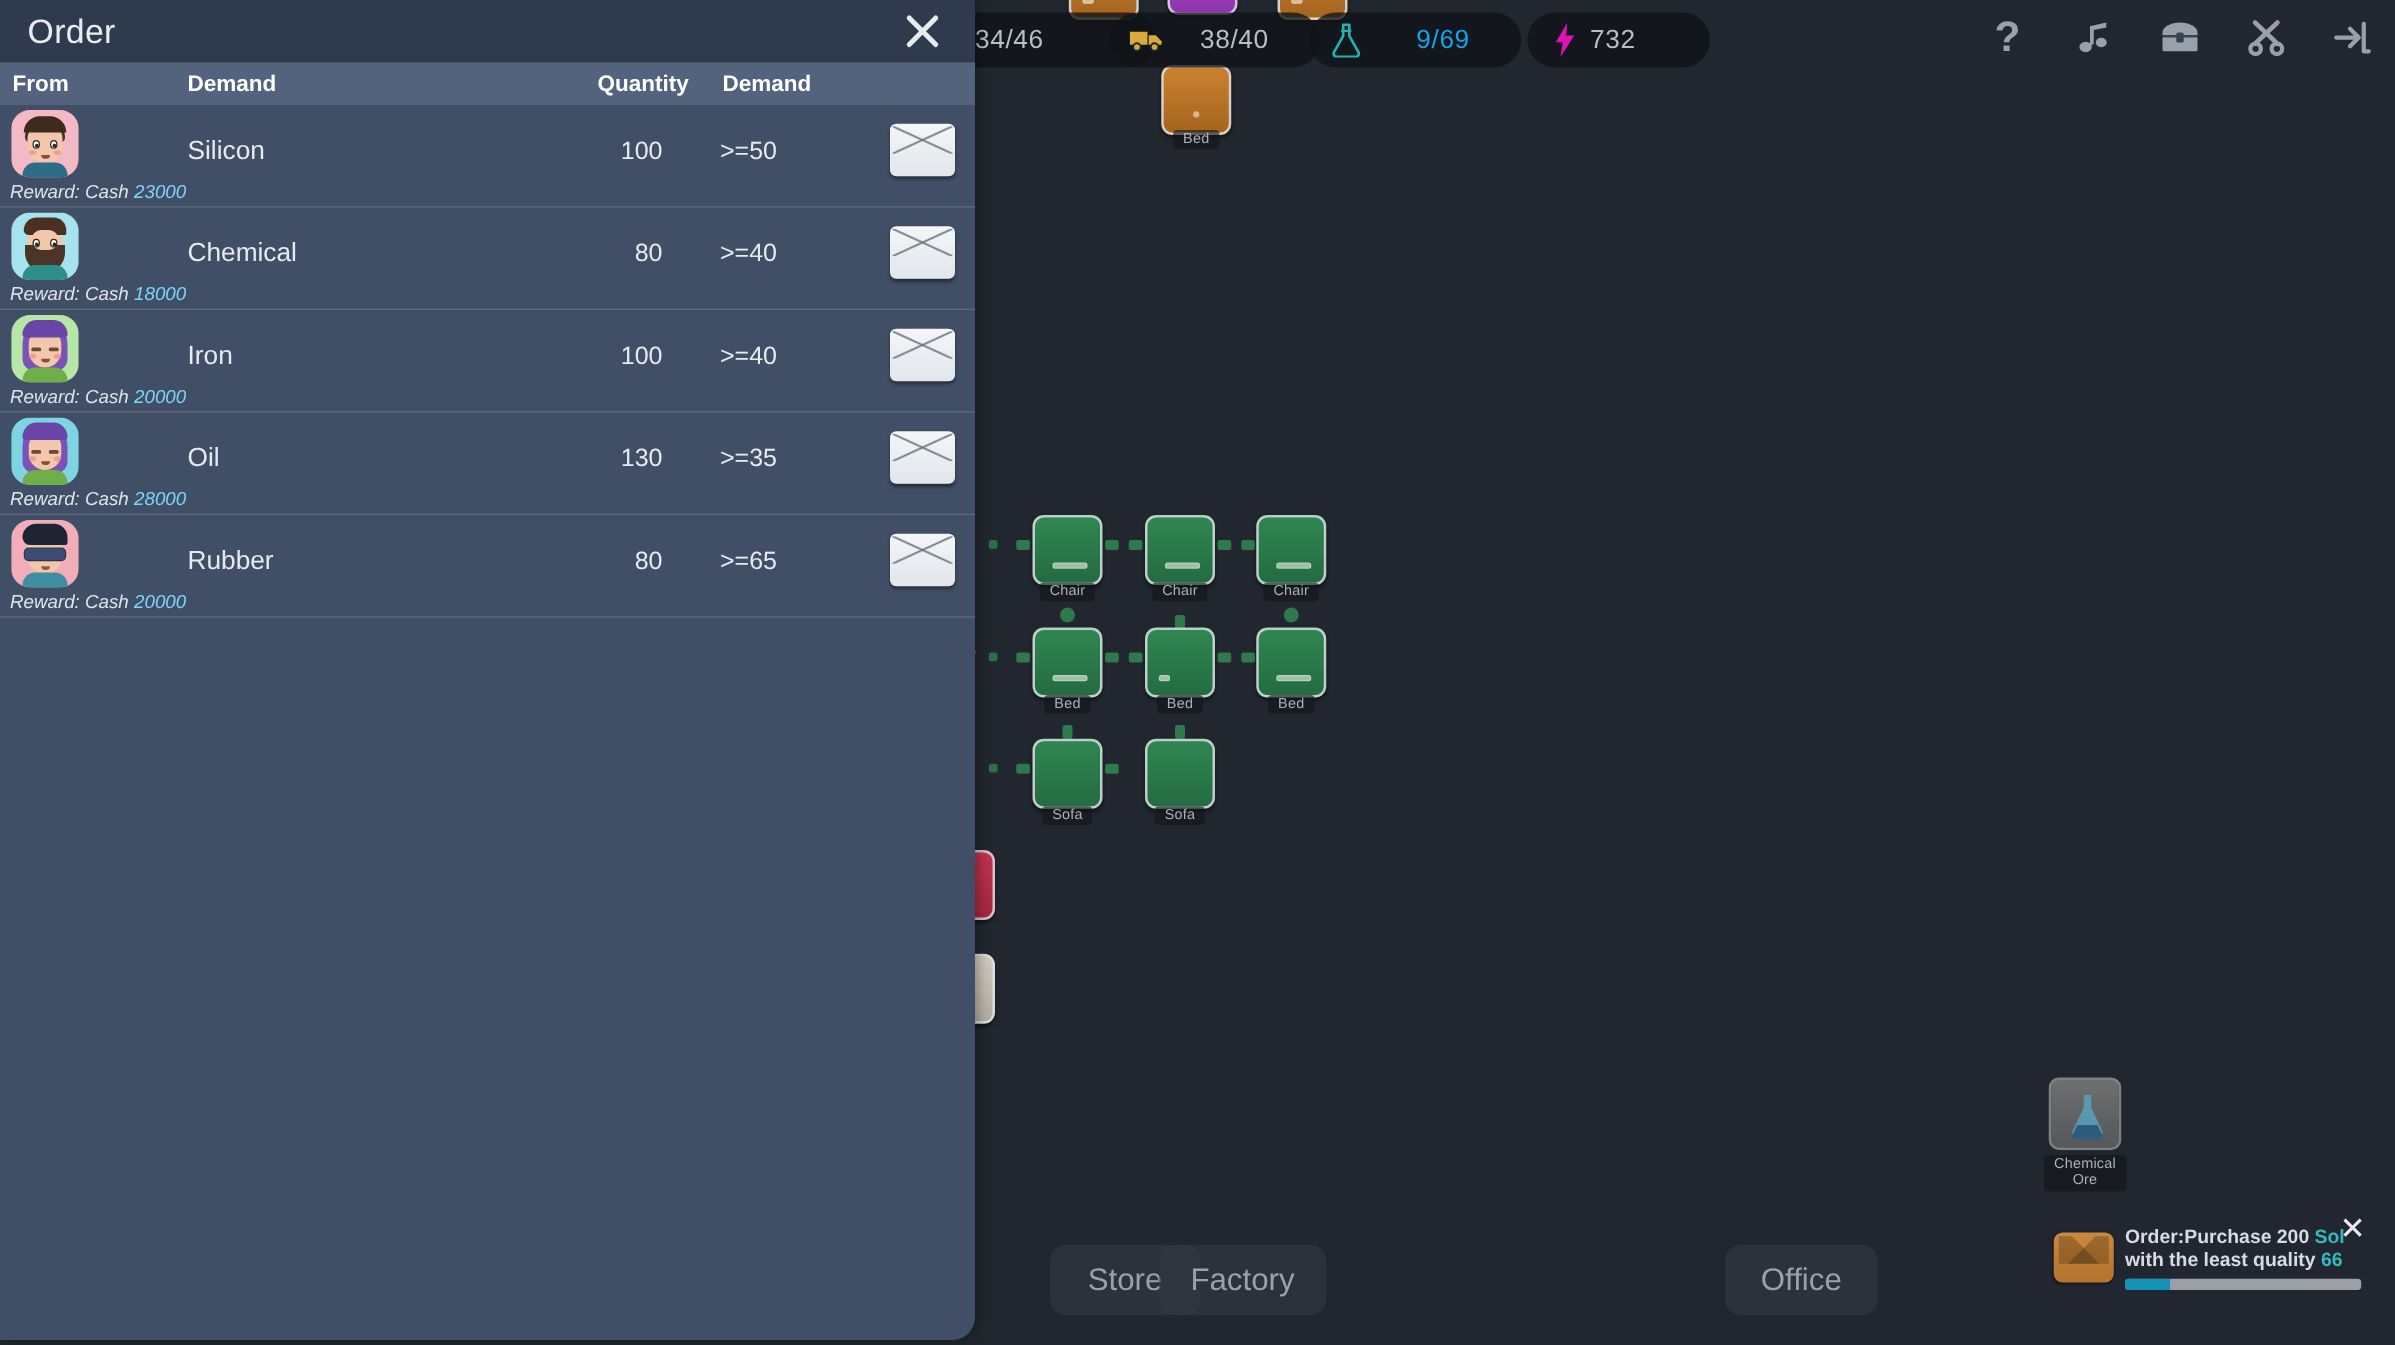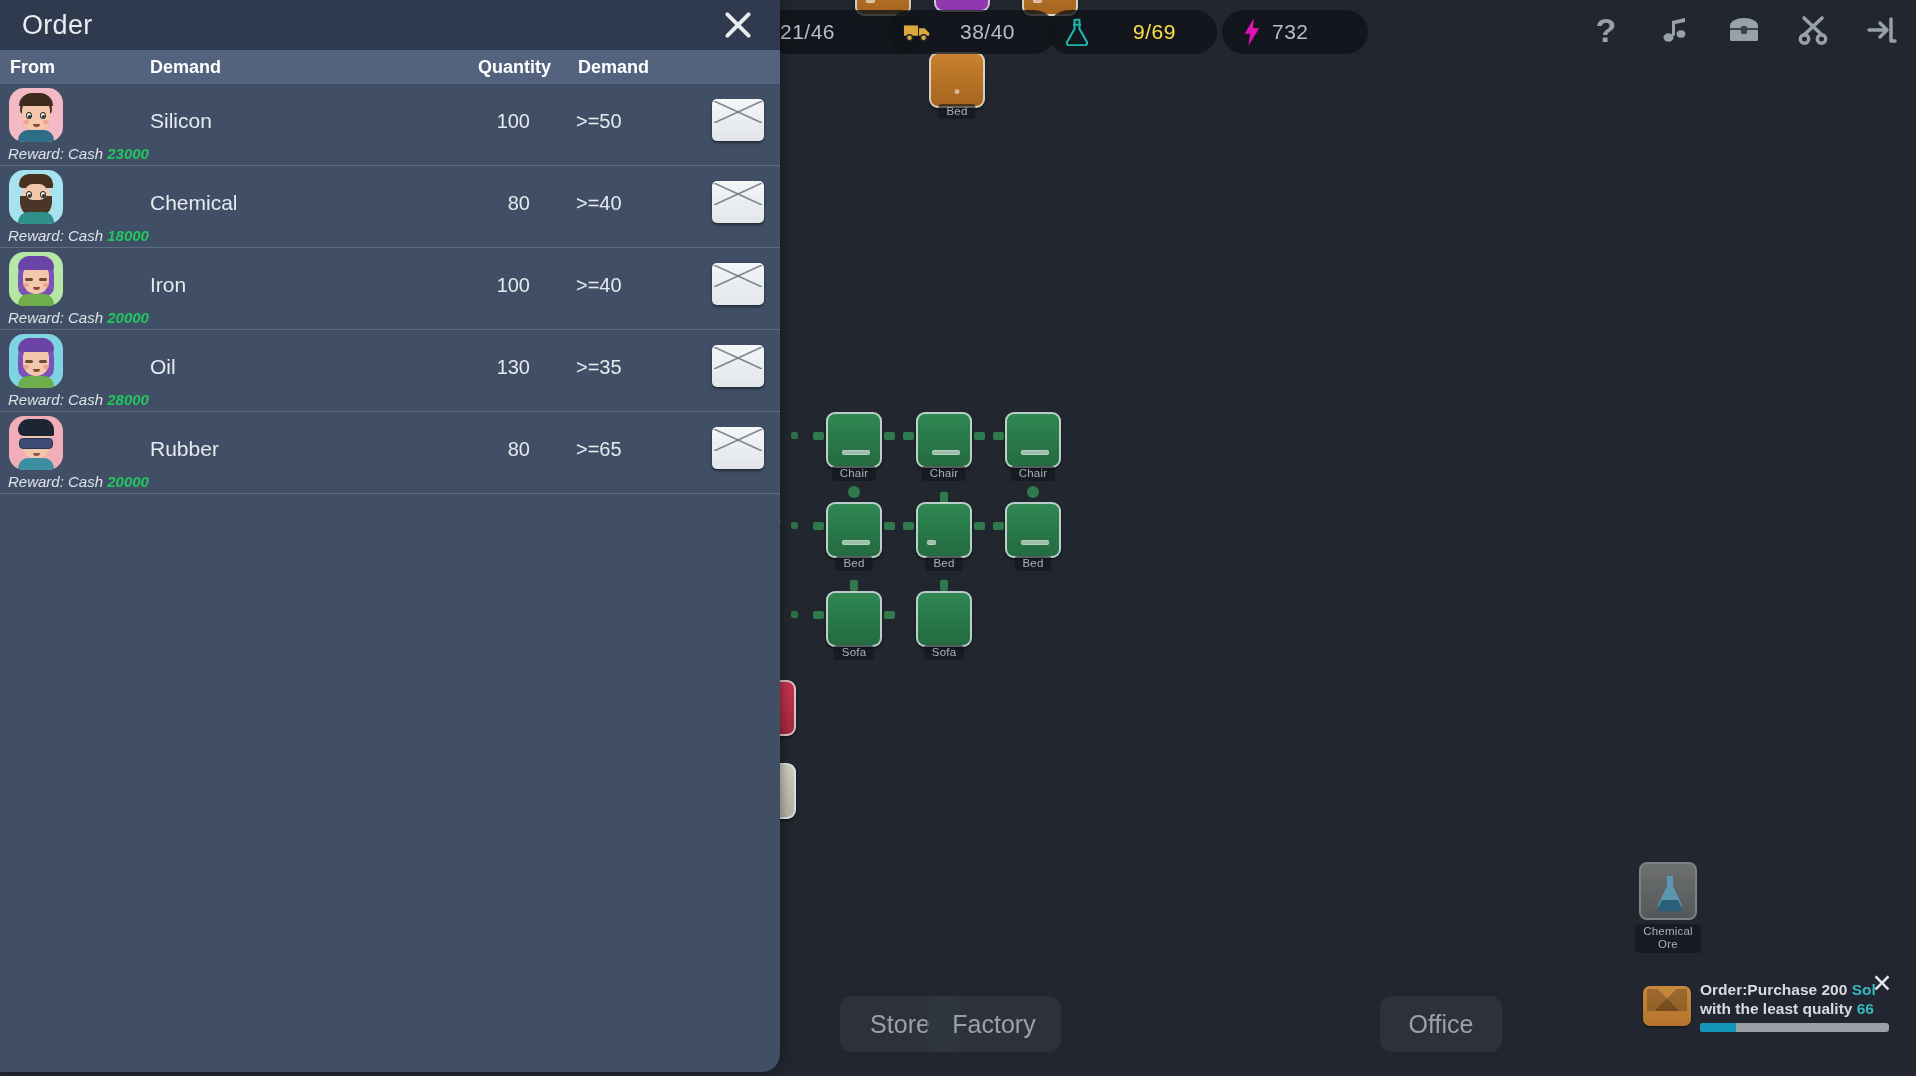--- a/index.html
+++ b/index.html
@@ -60,21 +60,21 @@
 
   
   .topbar { position: absolute; top: 0; left: 0; width: 1916px; height: 66px; }
   .res {
     position: absolute; top: 10px; height: 44px;
     background: rgba(16,19,24,.78);
     border-radius: 22px;
     display: flex; align-items: center;
   }
   .res .rv { font-size: 21px; color: #b9bec6; letter-spacing: .5px; }
-  .res .rv.danger { color: #fde047; }
+  .res .rv.danger { color: #0ea5e9; }
   .ricon { width: 40px; height: 32px; display: flex; align-items: center; justify-content: center; }
 
   .topicons { position: absolute; top: 8px; right: 14px; display: flex; gap: 29px; align-items: center; }
   .topicon { width: 40px; height: 44px; display: flex; align-items: center; justify-content: center; cursor: pointer; }
 
   
   .bottomnav { position: absolute; bottom: 18px; left: 0; width: 1548px; height: 62px; }
   .navbtn {
     position: absolute; top: 0; height: 56px;
     background: rgba(52,58,68,.55);
@@ -185,21 +185,21 @@
     content: ""; position: absolute; left: 2px; top: 2px;
     width: 48px; height: 22px;
     background:
       linear-gradient(to bottom right, transparent calc(50% - 1.4px), #6d7480 50%, transparent calc(50% + 1.4px)),
       linear-gradient(to bottom left,  transparent calc(50% - 1.4px), #6d7480 50%, transparent calc(50% + 1.4px));
   }
   .order-row .reward {
     position: absolute; left: 8px; bottom: 3px;
     font-size: 15px; font-style: italic; color: #dfe3e8;
   }
-  .order-row .reward b { font-weight: bold; color: #22c55e; }
+  .order-row .reward b { font-weight: normal; color: #7dd3fc; }
 
   
   .av { position: absolute; inset: 0; }
   .av .hair   { position: absolute; }
   .av .face   { position: absolute; left: 13px; top: 11px; width: 28px; height: 32px; border-radius: 13px 13px 15px 15px; background: #f3c7ab; }
   .av .eyeL, .av .eyeR { position: absolute; top: 24px; width: 6px; height: 7px; border-radius: 50%; background: #fff; border: 1.2px solid #2d2a28; }
   .av .eyeL { left: 17px; } .av .eyeR { left: 31px; }
   .av .pupL, .av .pupR { position: absolute; top: 27px; width: 3px; height: 3px; border-radius: 50%; background: #2b2824; }
   .av .pupL { left: 19px; } .av .pupR { left: 33px; }
   .av .blushL, .av .blushR { position: absolute; top: 32px; width: 6px; height: 4px; border-radius: 50%; background: rgba(237,140,132,.65); }
@@ -298,21 +298,21 @@
       </svg>
     </div>
     <div class="nodelabel two" style="left:1668px; top:924px;">
       <span>Chemical</span><br><span>Ore</span>
     </div>
   </div>
 
   <div class="topbar">
 
     <div class="res" style="left:764px; width:160px; padding-left:16px;">
-      <span class="rv">21/46</span>
+      <span class="rv">34/46</span>
     </div>
 
     <div class="res" style="left:888px; width:168px; padding-left:10px;">
       <span class="ricon">
         <svg viewBox="0 0 32 24" width="30" height="24">
           <path d="M1 5h15v11H1z" fill="#d9a93a"></path>
           <path d="M17 8h6l5 5v3h-11z" fill="#d9a93a"></path>
           <circle cx="7" cy="18" r="3.2" fill="#d9a93a" stroke="#22272f" stroke-width="1.6"></circle>
           <circle cx="22" cy="18" r="3.2" fill="#d9a93a" stroke="#22272f" stroke-width="1.6"></circle>
         </svg>

